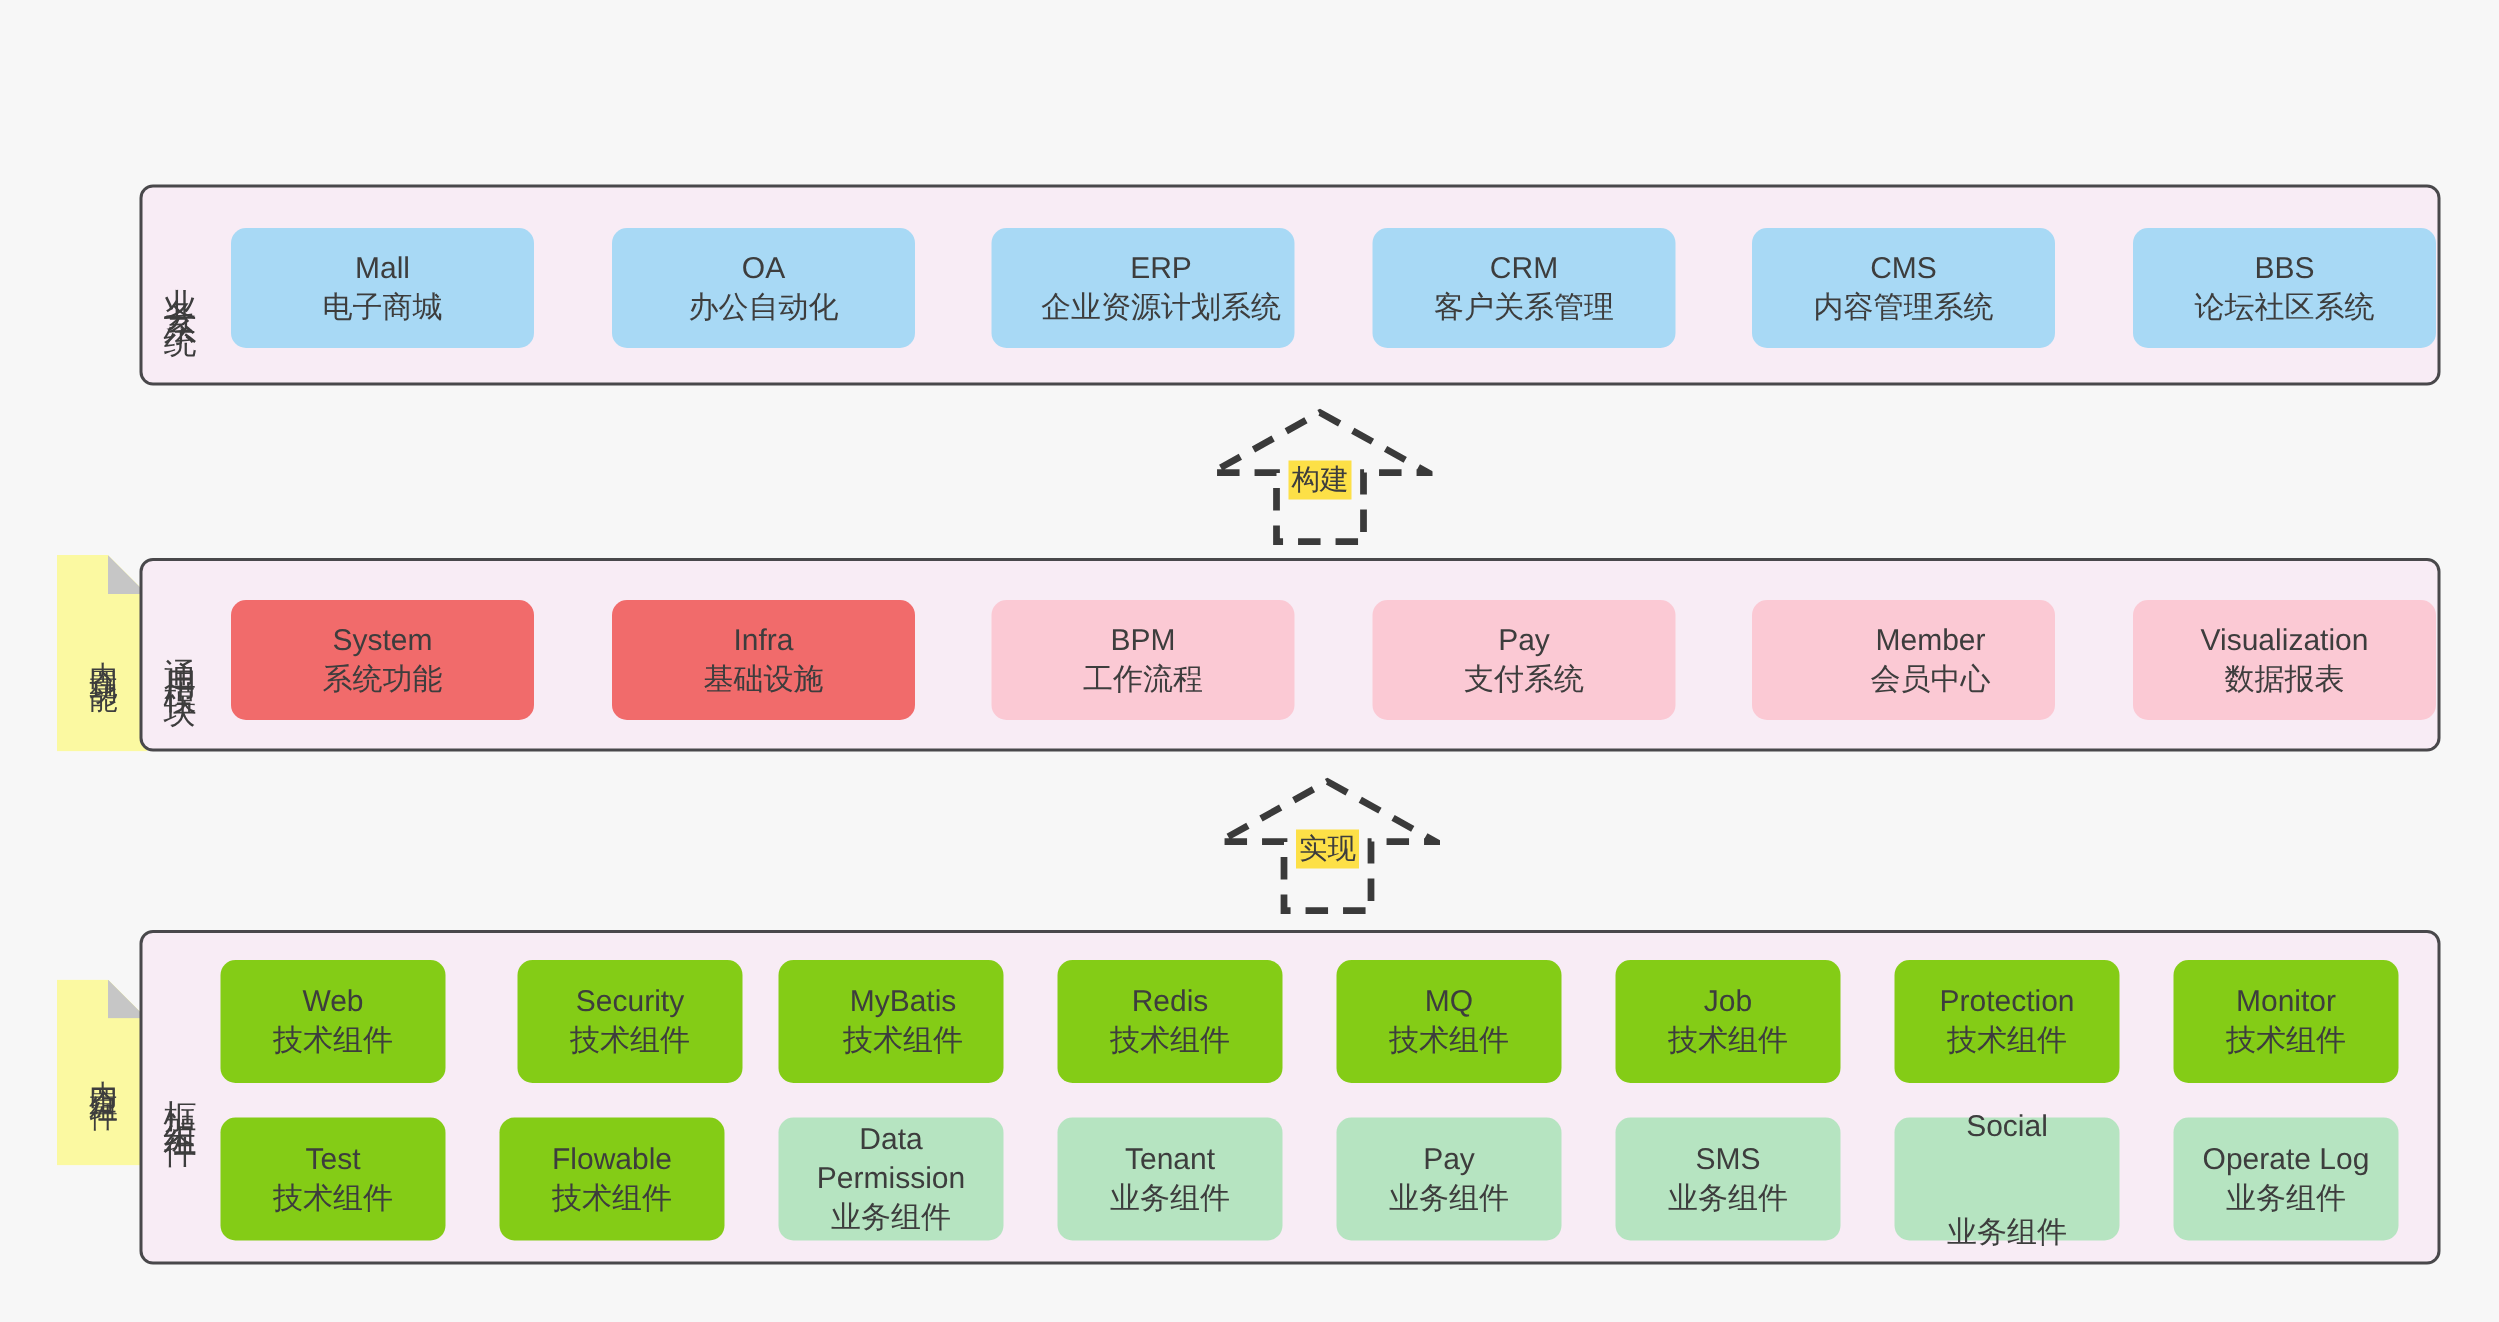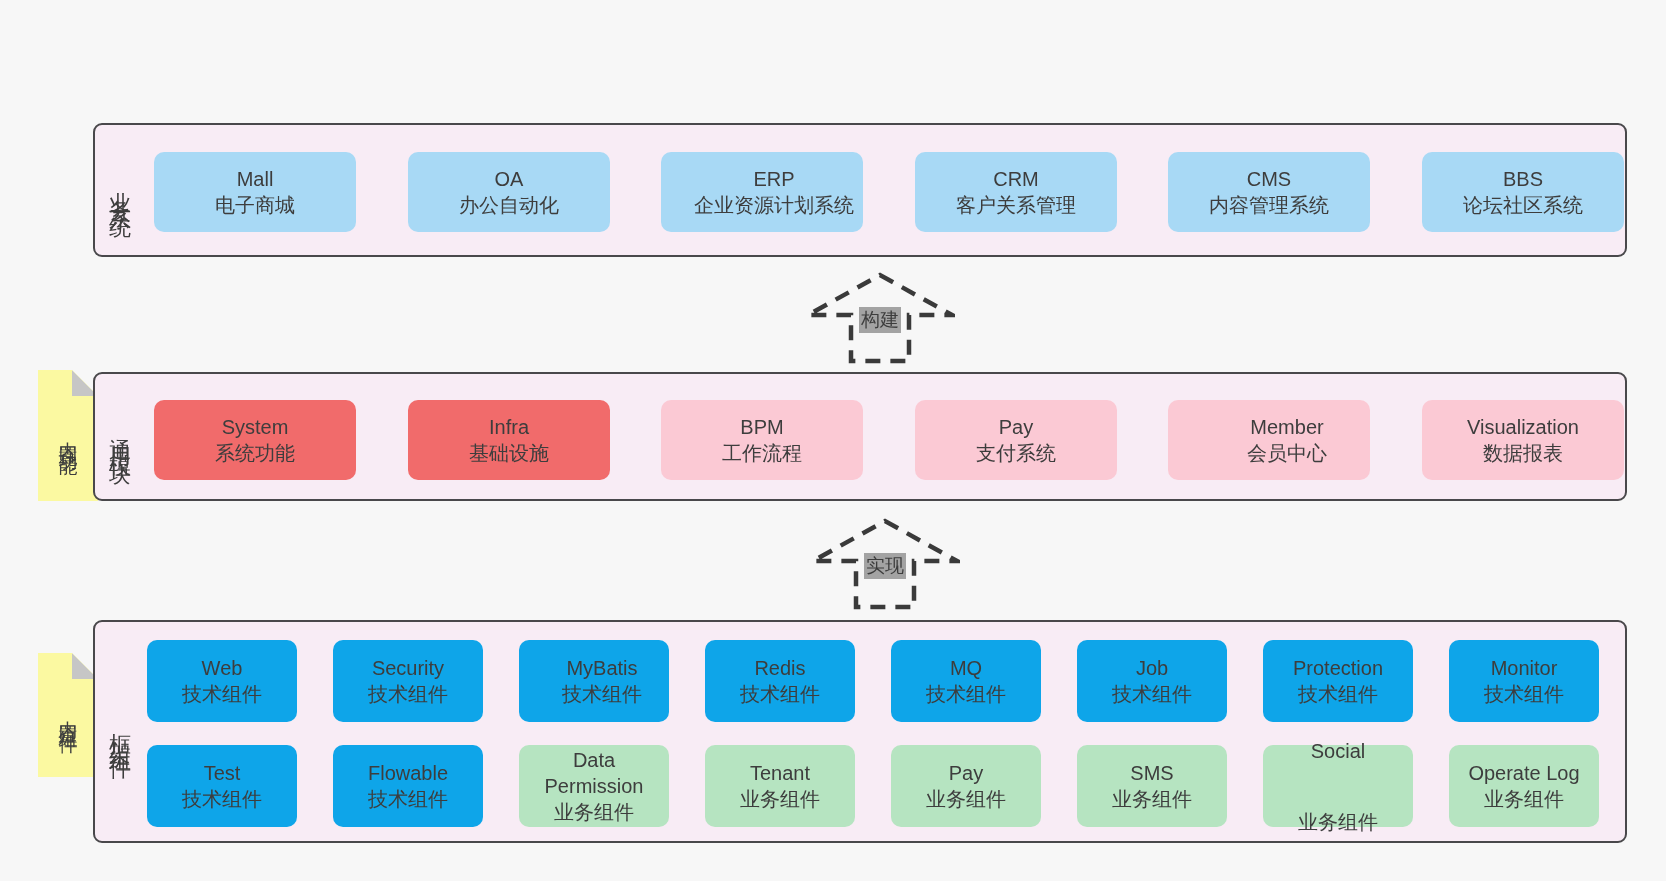--- a/index.html
+++ b/index.html
@@ -39,21 +39,21 @@
     border-radius:10px;
     display:flex;flex-direction:column;align-items:center;justify-content:center;
     text-align:center;
     font-size:20px;line-height:26px;
     padding:2px 4px;
     box-sizing:border-box;
   }
   .b-blue{background:#a8d9f5;}
   .b-red{background:#f16b6b;}
   .b-pink{background:#fbc9d4;}
-  .b-green{background:#0ea5e9;}
+  .b-green{background:#84cc16;}
   .b-lgreen{background:#b6e4c1;}
   .w-big{width:202px;height:80px;}
   .w-sm{width:150px;height:82px;}
   .note{
     position:absolute;
     left:38px;width:60px;
     background:#fbf9a1;
     clip-path:polygon(0 0, calc(100% - 26px) 0, 100% 26px, 100% 100%, 0 100%);
     z-index:1;
     display:flex;align-items:center;justify-content:center;
@@ -70,21 +70,21 @@
     letter-spacing:5px;
     color:#3d3d3d;
   }
   .arrow{
     position:absolute;width:150px;height:92px;z-index:2;
   }
   .arrow svg{display:block;width:100%;height:100%;}
   .arrow-label{
     position:absolute;left:50%;top:52%;
     transform:translate(-50%,-50%);
-    background:#a3a3a3;
+    background:#fde047;
     padding:0 2px;
     font-size:19px;
     color:#3d3d3d;
     white-space:nowrap;
   }
 </style>
 </head>
 <body>
 
 <div class="stage">
@@ -175,21 +175,21 @@
 
   <div class="band" style="top:620px;height:223px;">
     <div class="band-label-wrap">
       <span class="band-label">框架组件</span>
     </div>
 
     <div class="box b-green w-sm" style="left:52px;top:18px;">
       <div>Web</div>
       <div>技术组件</div>
     </div>
-    <div class="box b-green w-sm" style="left:238px;top:18px;">
+    <div class="box b-green w-sm" style="left:250px;top:18px;">
       <div>Security</div>
       <div>技术组件</div>
     </div>
     <div class="box b-green w-sm" style="left:424px;top:18px;padding-left:20px;">
       <div>MyBatis</div>
       <div>技术组件</div>
     </div>
     <div class="box b-green w-sm" style="left:610px;top:18px;">
       <div>Redis</div>
       <div>技术组件</div>

